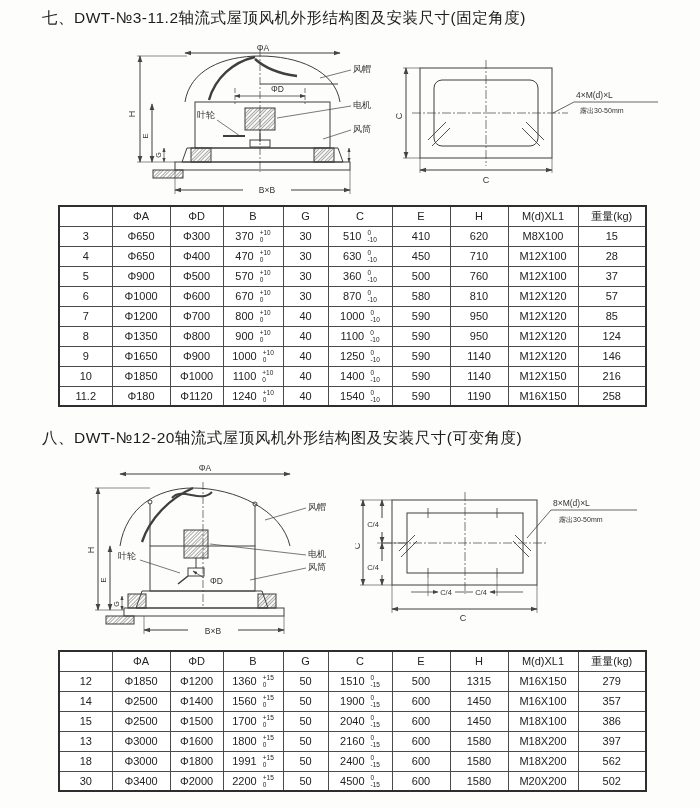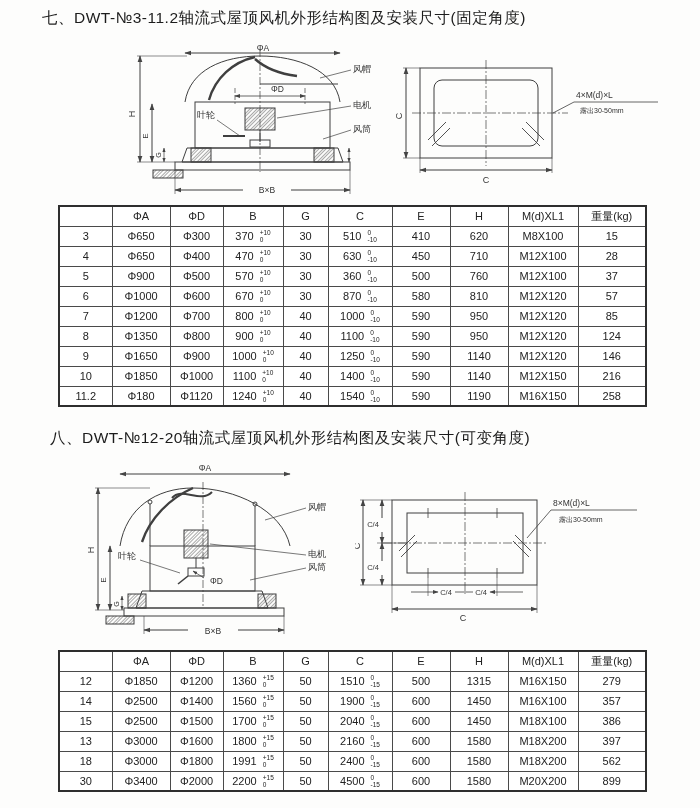--- a/index.html
+++ b/index.html
@@ -353,21 +353,21 @@
             </span>
           </span></td>
         <td>590</td>
         <td>1190</td>
         <td>M16X150</td>
         <td>258</td>
       </tr>
     </tbody>
 </table>
 
-<div class="abs sec-title" style="left:42px; top:428px;margin-left:8px;">八、DWT-№12-20轴流式屋顶风机外形结构图及安装尺寸(可变角度)</div>
+<div class="abs sec-title" style="left:42px; top:428px;">八、DWT-№12-20轴流式屋顶风机外形结构图及安装尺寸(可变角度)</div>
 
 <svg class="abs" style="left:80px; top:458px;" width="310" height="188" viewBox="0 0 310 188">
   <defs>
     <pattern id="hx3" width="5" height="5" patternUnits="userSpaceOnUse" patternTransform="rotate(45)">
       <line x1="0" y1="0" x2="0" y2="5" stroke="#555" stroke-width="1"></line>
       <line x1="2.5" y1="0" x2="2.5" y2="5" stroke="#555" stroke-width="0.5"></line>
     </pattern>
   </defs>
   <g stroke="#3f3f3f" stroke-width="1" fill="none">
 
@@ -631,16 +631,16 @@
         <td><span class="tolwrap">
             <span>4500</span>
             <span class="tol">
               <span>0</span>
               <span>-15</span>
             </span>
           </span></td>
         <td>600</td>
         <td>1580</td>
         <td>M20X200</td>
-        <td>899</td>
+        <td>502</td>
       </tr>
     </tbody>
 </table>
 
 </body></html>

